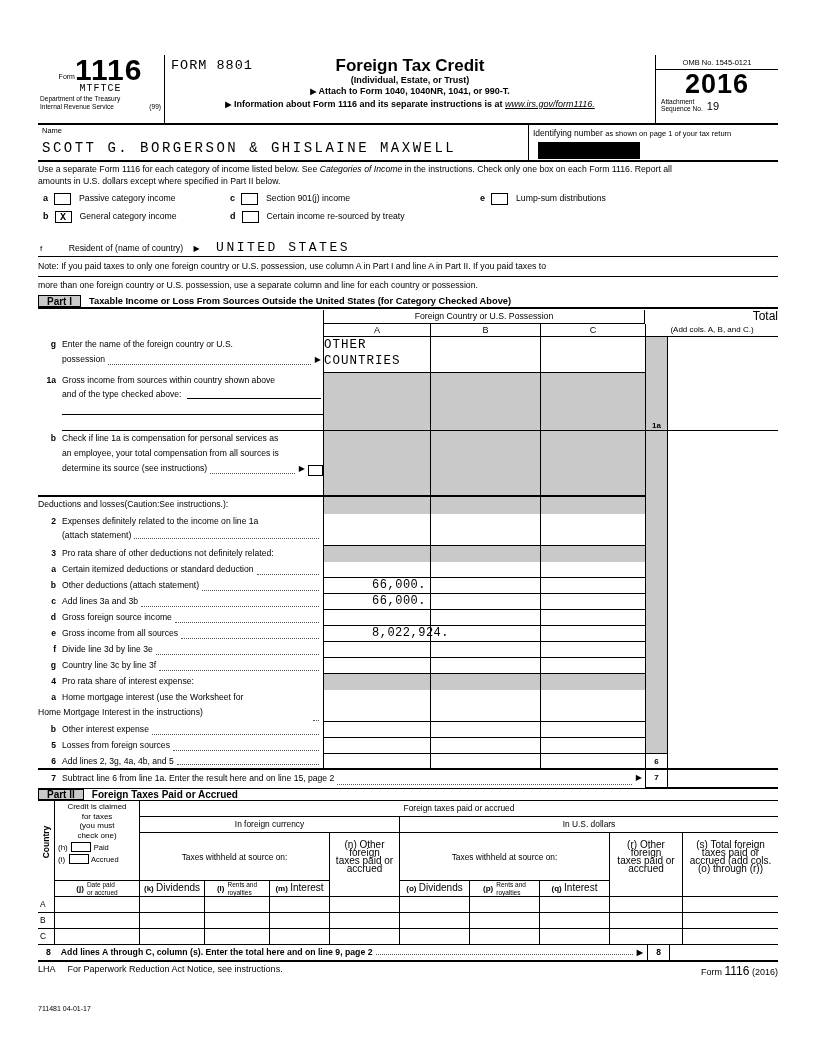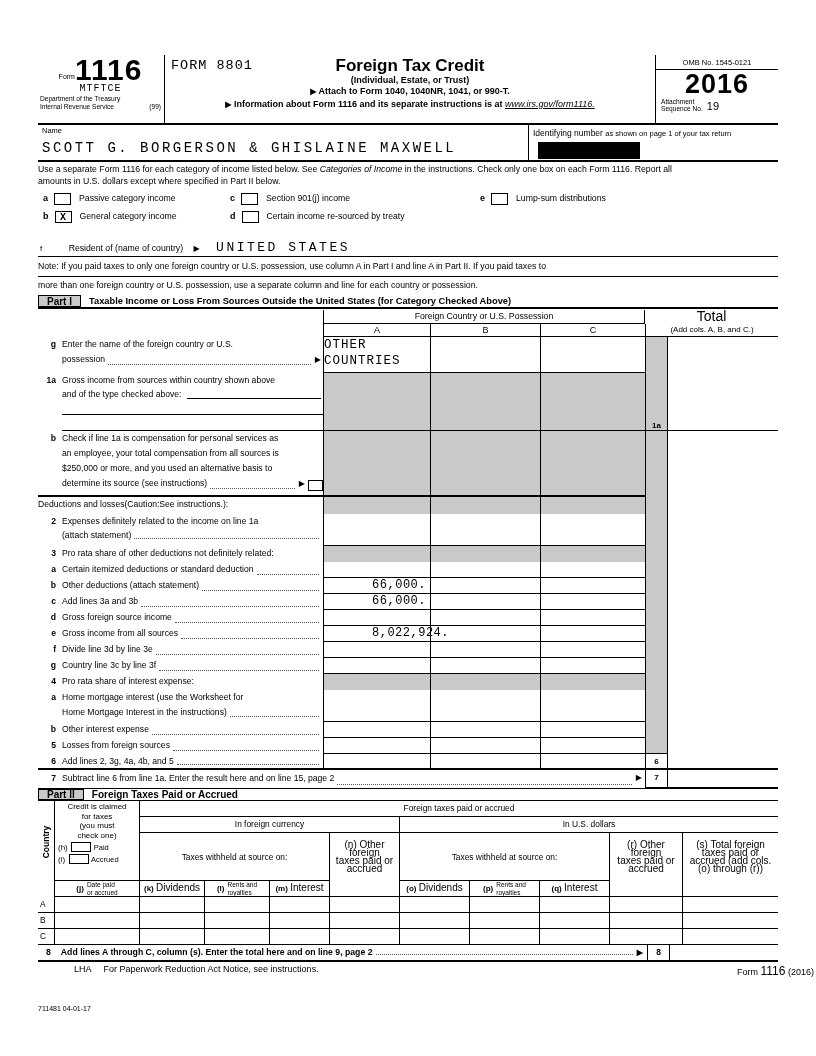--- a/index.html
+++ b/index.html
@@ -70,21 +70,21 @@
   .t2 { left:38px; top:801px; width:740px; height:144px; position:absolute; }
   .t2c { position:absolute; font-size:8.4px; }
   .hsm { font-size:10px; line-height:8px; }
   .colletter { font-weight:bold; font-size:8px; }
   .vert { position:absolute; transform:rotate(-90deg); transform-origin:center;
           font-weight:bold; font-size:8.5px; width:50px; text-align:center; }
   .cbx2 { display:inline-block; width:20px; height:10px; border:1px solid #000; vertical-align:middle; }
   
   .l8 { left:38px; top:945px; width:740px; height:17px; display:flex; border-bottom:2px solid #000;
         font-size:8.7px; font-weight:bold; line-height:15px; }
-  .lha { left:38px; top:964px; width:740px; display:flex; justify-content:space-between; font-size:9px;margin-left:36px; }
+  .lha { left:38px; top:964px; width:740px; display:flex; justify-content:space-between; font-size:9px; }
   .code { left:38px; top:1005px; font-size:7px; }
 </style>
 </head>
 <body>
 
 <div class="page">
 
   <div class="abs hdr">
     <div class="hdr-left">
       <div style="display:flex;align-items:flex-end;justify-content:center;">
@@ -178,21 +178,21 @@
   <div class="abs pbar bb2" style="top:295px;">
     <span class="pbox">Part I</span>
     <span class="ptitle">Taxable Income or Loss From Sources Outside the United States (for Category Checked Above)</span>
   </div>
 
   <div class="abs t1">
 
     <div class="r" style="height:14px;">
       <div class="lab"></div>
       <div class="bl brd bb ctr b" style="width:322px;font-size:8.7px;line-height:13px;">Foreign Country or U.S. Possession</div>
-      <div class="ctr b" style="width:133px;font-size:14px;line-height:13px;">Total</div>
+      <div class="ctr b" style="width:133px;font-size:12px;line-height:13px;text-align:right;">Total</div>
     </div>
 
     <div class="r" style="height:13px;">
       <div class="lab"></div>
       <div class="ca bl bb ctr b" style="font-size:9px;line-height:12px;">A</div>
       <div class="cb bl bb ctr b" style="font-size:9px;line-height:12px;">B</div>
       <div class="cc bl bb ctr b" style="font-size:9px;line-height:12px;">C</div>
       <div class="bl bb ctr" style="width:133px;font-size:8px;line-height:12px;">(Add cols. A, B, and C.)</div>
     </div>
 
@@ -247,24 +247,20 @@
         <div style="display:flex;line-height:15px;">
             <span class="num">b</span>
             <span class="txt">Check if line 1a is compensation for personal services as</span>
           </div>
         <div style="display:flex;line-height:15px;">
             <span class="num"></span>
             <span class="txt">an employee, your total compensation from all sources is</span>
           </div>
         <div style="display:flex;line-height:15px;">
             <span class="num"></span>
-            <span class="txt">$250,000 or more, and you used an alternative basis to</span>
-          </div>
-        <div style="display:flex;line-height:15px;">
-            <span class="num"></span>
             <span class="txt">determine its source (see instructions)</span>
             <span class="ld"></span>
             <span class="arrow" style="align-self:flex-end;margin:0 3px 1px 0;">▶</span>
             <span style="width:15px;height:11px;border:1px solid #000;align-self:flex-end;margin-bottom:1px;background:#fff;"></span>
           </div>
       </div>
       <div class="ca bl bb2 gy"></div>
       <div class="cb bl bb2 gy"></div>
       <div class="cc bl bb2 gy"></div>
       <div class="cn bl brd gy"></div>
@@ -418,21 +414,21 @@
       <div class="cn bl brd gy"></div>
         <div class="ct"></div>
     </div>
 
     <div class="r" style="height:32px;">
       <div class="lab" style="display:block;">
         <div style="display:flex;line-height:15px;">
             <span class="num">a</span>
             <span class="txt">Home mortgage interest (use the Worksheet for</span>
           </div>
-        <div style="display:flex;line-height:15px;">
+        <div style="display:flex;line-height:15px;flex-direction:column;">
             <span class="num"></span>
             <span class="txt">Home Mortgage Interest in the instructions)</span>
             <span class="ld"></span>
           </div>
       </div>
       <div class="ca bl bb"></div>
       <div class="cb bl bb"></div>
       <div class="cc bl bb"></div>
       <div class="cn bl brd gy"></div>
         <div class="ct"></div>

